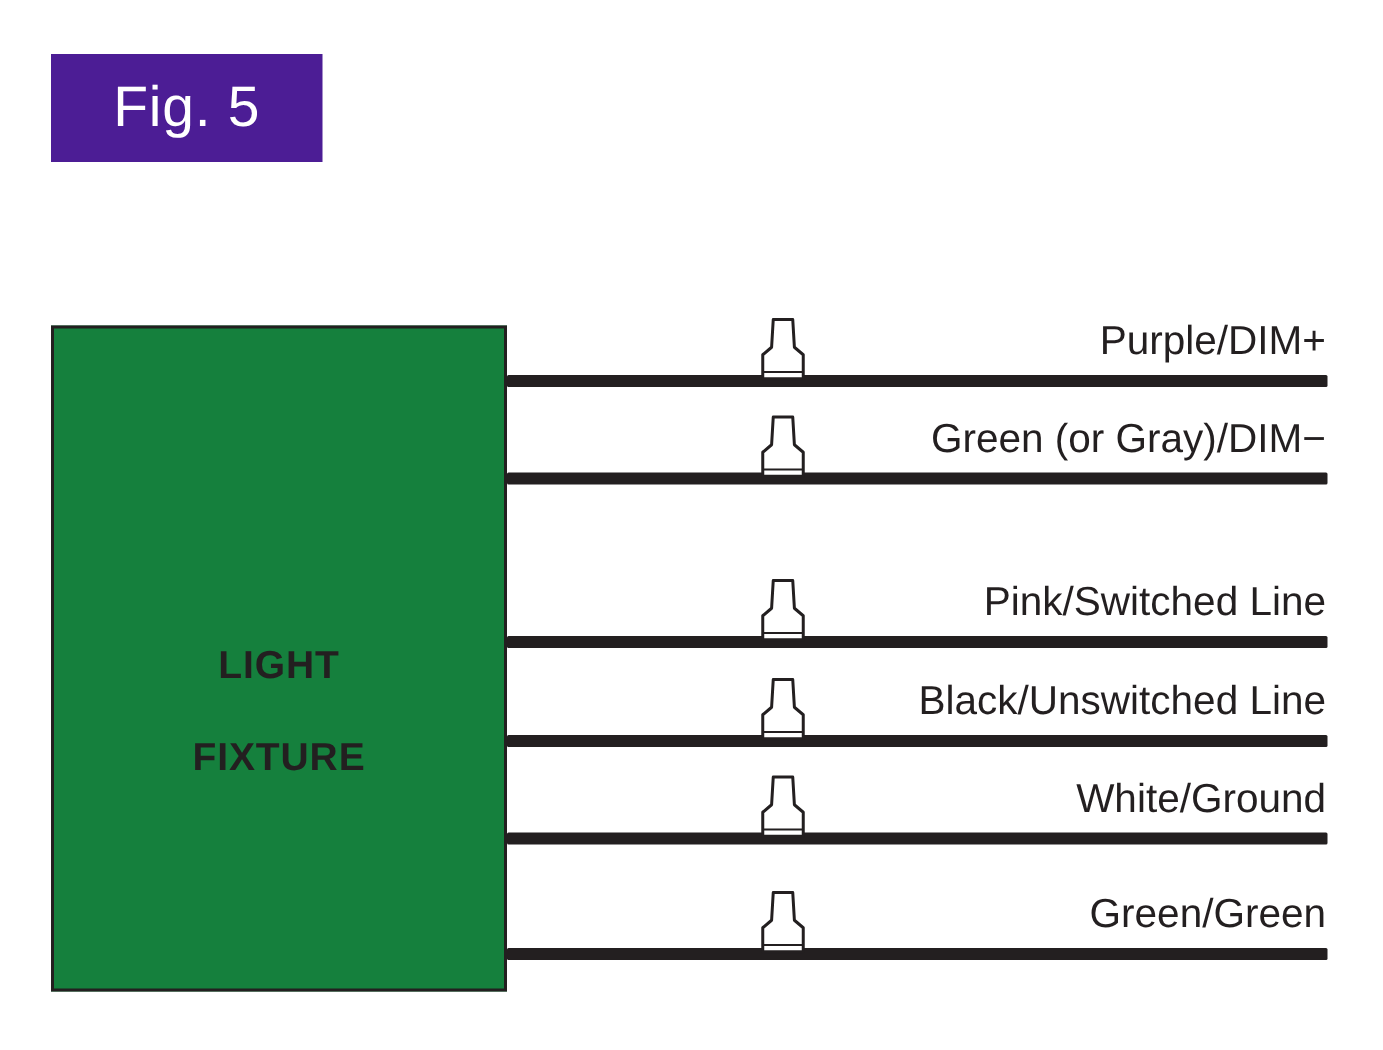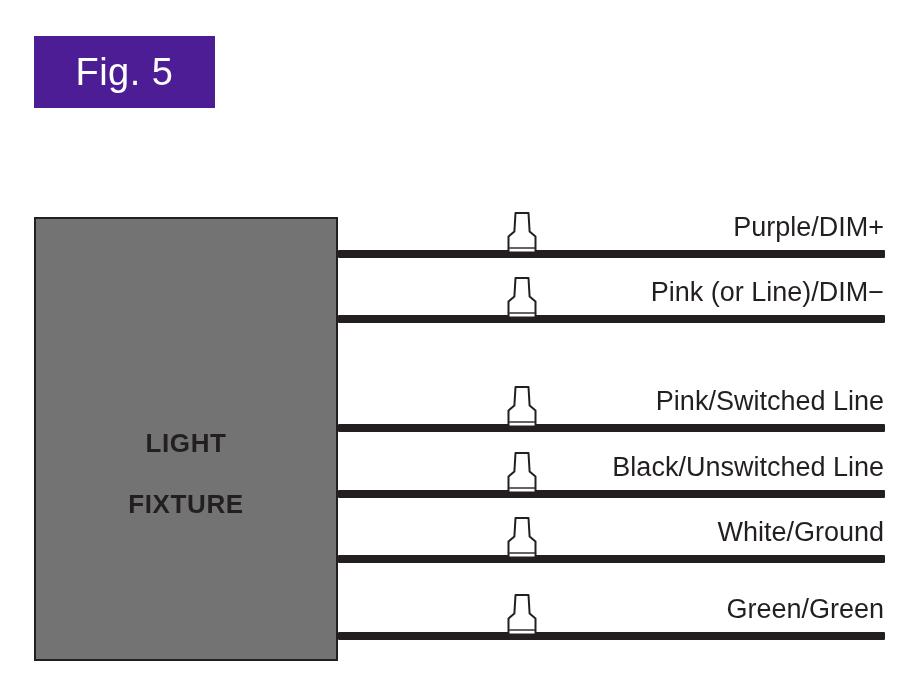--- a/index.html
+++ b/index.html
@@ -42,21 +42,21 @@
   }
 
   
   .fixture-box {
     position: absolute;
     left: 34px;
     top: 217px;
     width: 304px;
     height: 444px;
     border: 2px solid #231f20;
-    background: #737373;
+    background: #15803d;
     box-sizing: border-box;
   }
   .fixture-title {
     position: absolute;
     left: 0;
     right: 0;
     top: 178px;
     text-align: center;
     font-size: 26px;
     font-weight: bold;
@@ -128,21 +128,21 @@
         <div class="wire-label" style="top: 214px; text-align: right;">Purple/DIM+</div>
       </div>
       <div class="wire-row">
         <div class="wire-line" style="left: 338px; width: 547px; top: 315px; background: rgb(35, 31, 32);"></div>
         <div class="connector" style="left: 504px; top: 274px;">
           <svg width="36" height="48" viewBox="0 0 36 48" aria-hidden="true">
             <path d="M11.5 4 L24.5 4 L25.6 22.5 L31.5 27.5 L31.5 43.5 L4.5 43.5 L4.5 27.5 L10.4 22.5 Z" fill="#ffffff" stroke="#231f20" stroke-width="2" stroke-linejoin="round"></path>
             <path d="M5.2 39.0 L30.8 39.0" fill="none" stroke="#231f20" stroke-width="1.4"></path>
           </svg>
         </div>
-        <div class="wire-label" style="top: 279px;">Pink (or Line)/DIM−</div>
+        <div class="wire-label" style="top: 279px;">Green (or Gray)/DIM−</div>
       </div>
       <div class="wire-row">
         <div class="wire-line" style="left: 338px; width: 547px; top: 424px; background: rgb(35, 31, 32);"></div>
         <div class="connector" style="left: 504px; top: 383px;">
           <svg width="36" height="48" viewBox="0 0 36 48" aria-hidden="true">
             <path d="M11.5 4 L24.5 4 L25.6 22.5 L31.5 27.5 L31.5 43.5 L4.5 43.5 L4.5 27.5 L10.4 22.5 Z" fill="#ffffff" stroke="#231f20" stroke-width="2" stroke-linejoin="round"></path>
             <path d="M5.2 39.0 L30.8 39.0" fill="none" stroke="#231f20" stroke-width="1.4"></path>
           </svg>
         </div>
         <div class="wire-label" style="top: 388px;">Pink/Switched Line</div>

